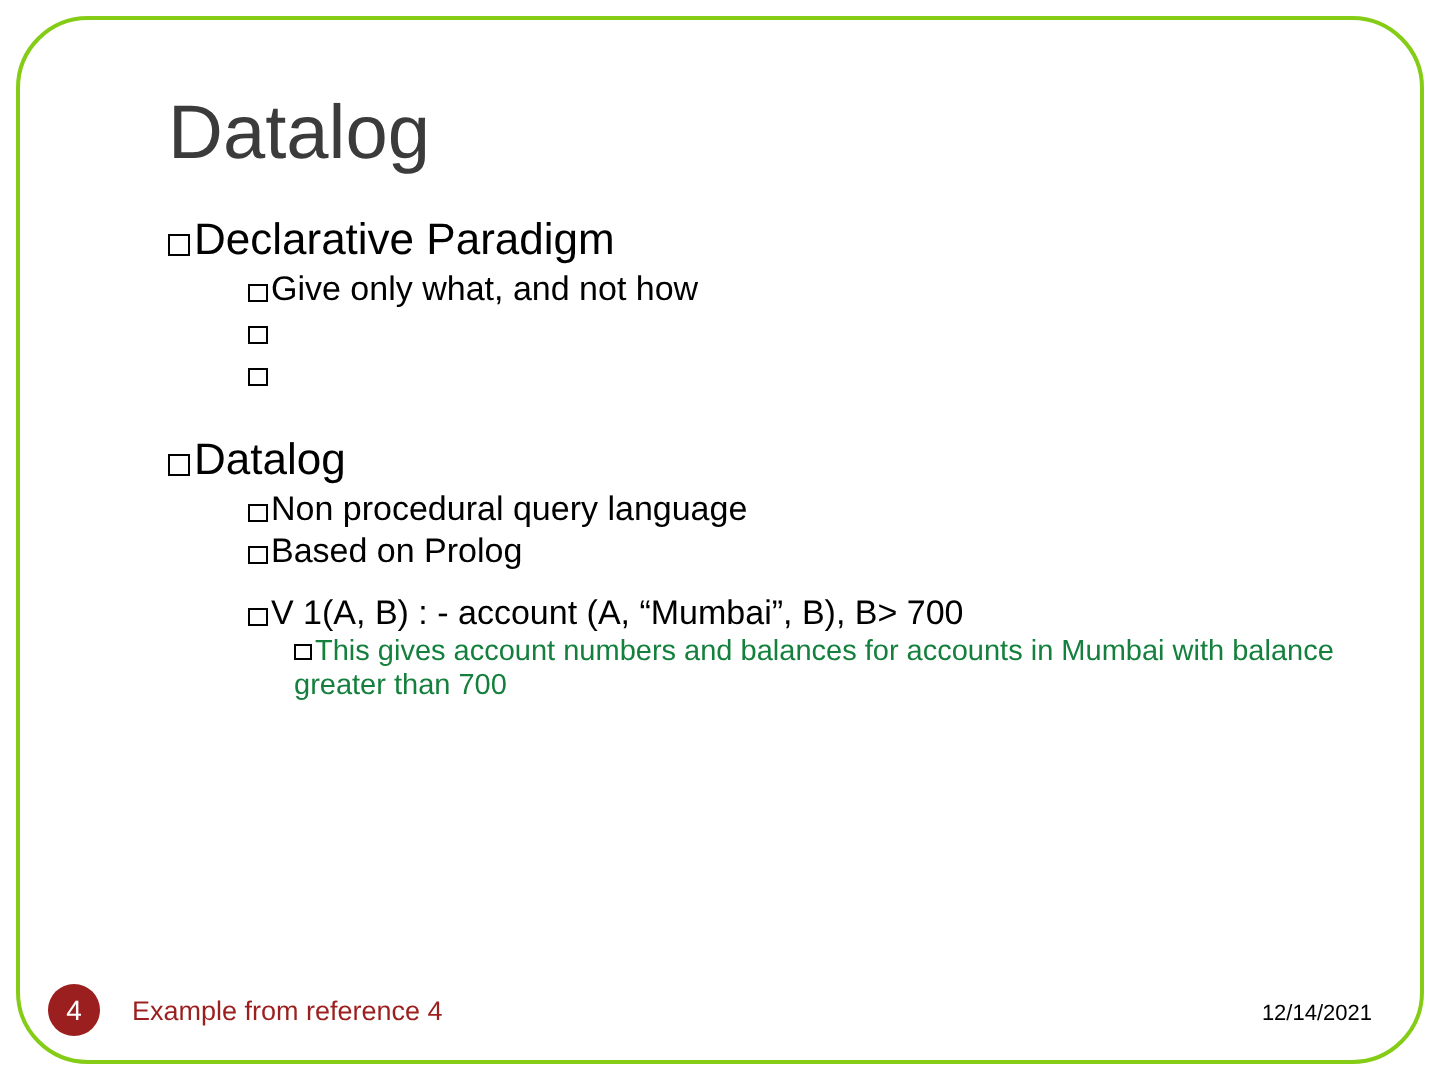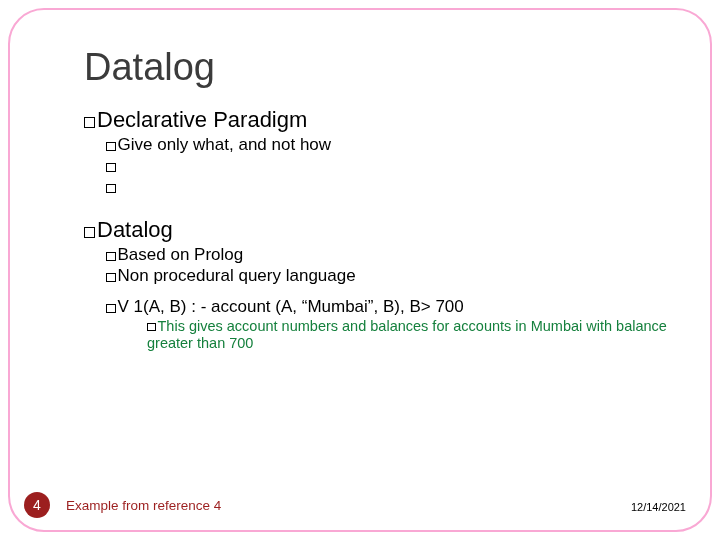--- a/index.html
+++ b/index.html
@@ -10,21 +10,21 @@
     font-family: Arial, Helvetica, sans-serif;
     position: relative;
     overflow: hidden;
   }
   .slide-frame {
     position: absolute;
     top: 8px;
     left: 8px;
     right: 8px;
     bottom: 8px;
-    border: 2px solid #f9a8d4;
+    border: 2px solid #84cc16;
     border-radius: 36px;
     padding: 36px 42px 0 42px;
   }
   .title {
     font-size: 38px;
     font-weight: 400;
     color: #3b3b3b;
     margin-left: 32px;
     margin-bottom: 18px;
   }
@@ -33,21 +33,21 @@
   }
   .lvl1 {
     font-size: 22px;
     color: #000;
     margin-top: 4px;
     margin-bottom: 2px;
   }
   .lvl2 {
     font-size: 17px;
     color: #000;
-    margin-left: 22px;
+    margin-left: 40px;
     margin-top: 1px;
   }
   .lvl3 {
     font-size: 14.5px;
     color: #15803d;
     margin-left: 63px;
     margin-top: 1px;
     line-height: 1.2;
     max-width: 520px;
   }
@@ -131,24 +131,24 @@
     <div class="lvl2">
       <span class="bullet-box sm"></span>
     </div>
 
     <div class="gap"></div>
 
     <div class="lvl1">
       <span class="bullet-box"></span><span>Datalog</span>
     </div>
     <div class="lvl2">
-      <span class="bullet-box sm"></span><span>Based on Prolog</span>
+      <span class="bullet-box sm"></span><span>Non procedural query language</span>
     </div>
     <div class="lvl2">
-      <span class="bullet-box sm"></span><span>Non procedural query language</span>
+      <span class="bullet-box sm"></span><span>Based on Prolog</span>
     </div>
 
     <div class="gap-sm"></div>
 
     <div class="lvl2">
       <span class="bullet-box sm"></span><span>V 1(A, B) : - account (A, “Mumbai”, B), B&gt; 700</span>
     </div>
     <div class="lvl3">
       <span class="bullet-box xs"></span><span>This gives account numbers and balances for accounts in Mumbai with balance greater than 700</span>
     </div>

